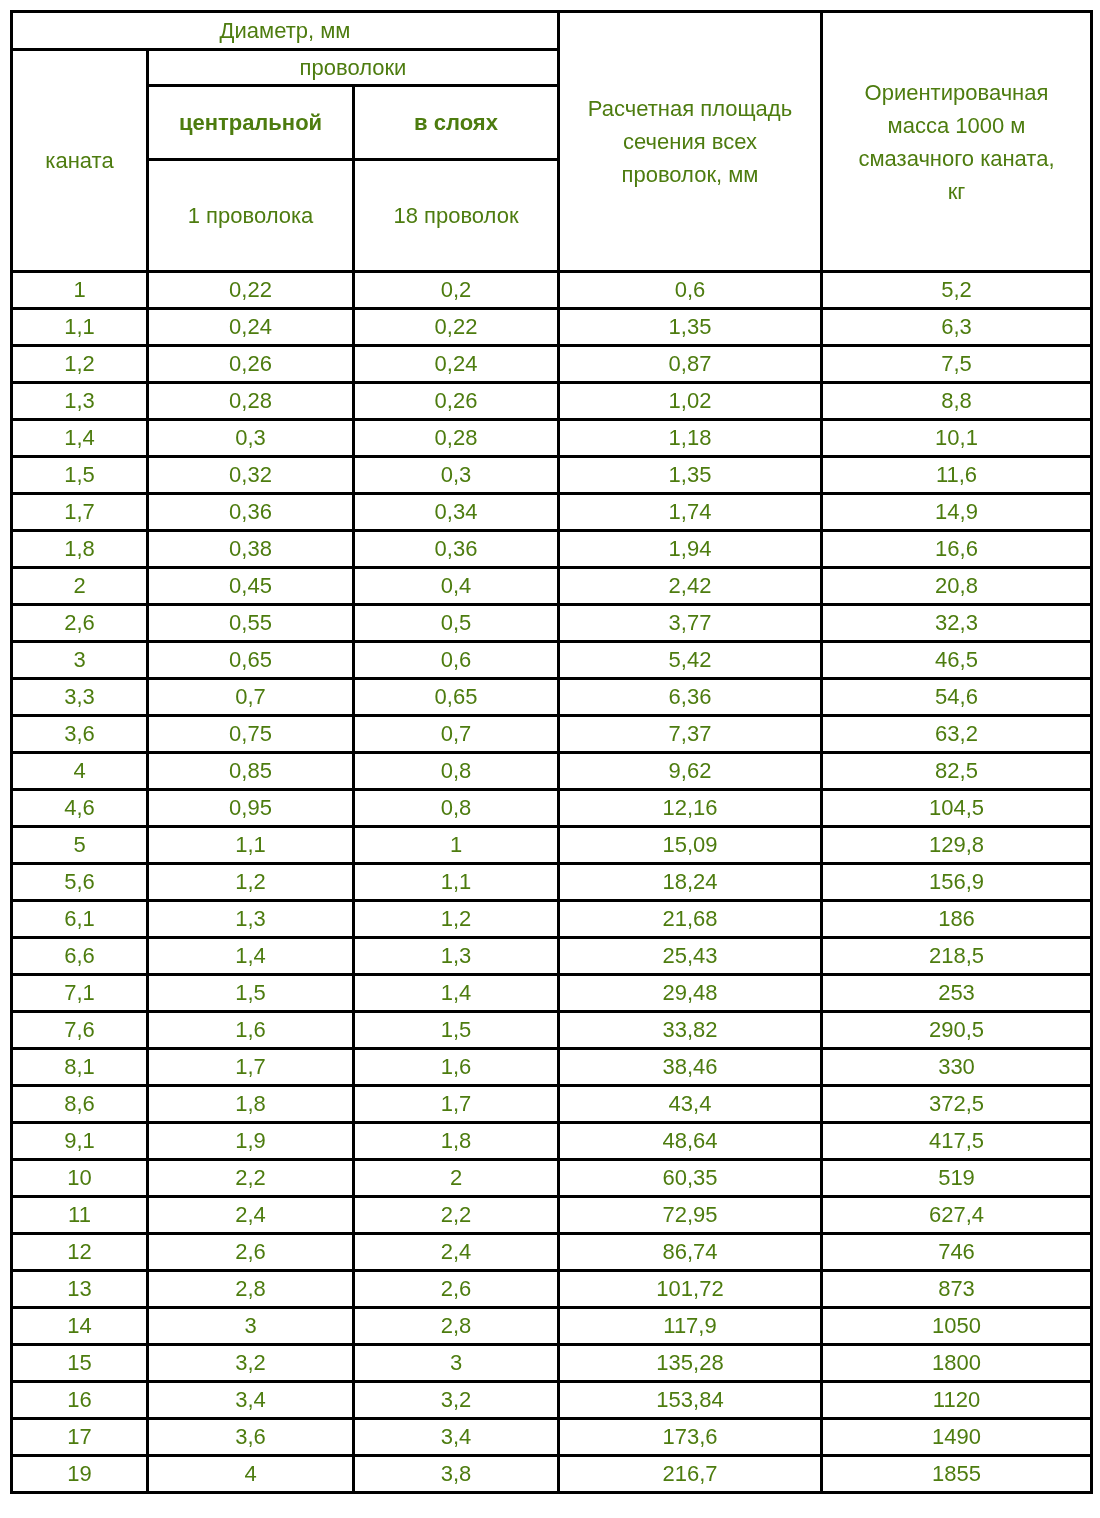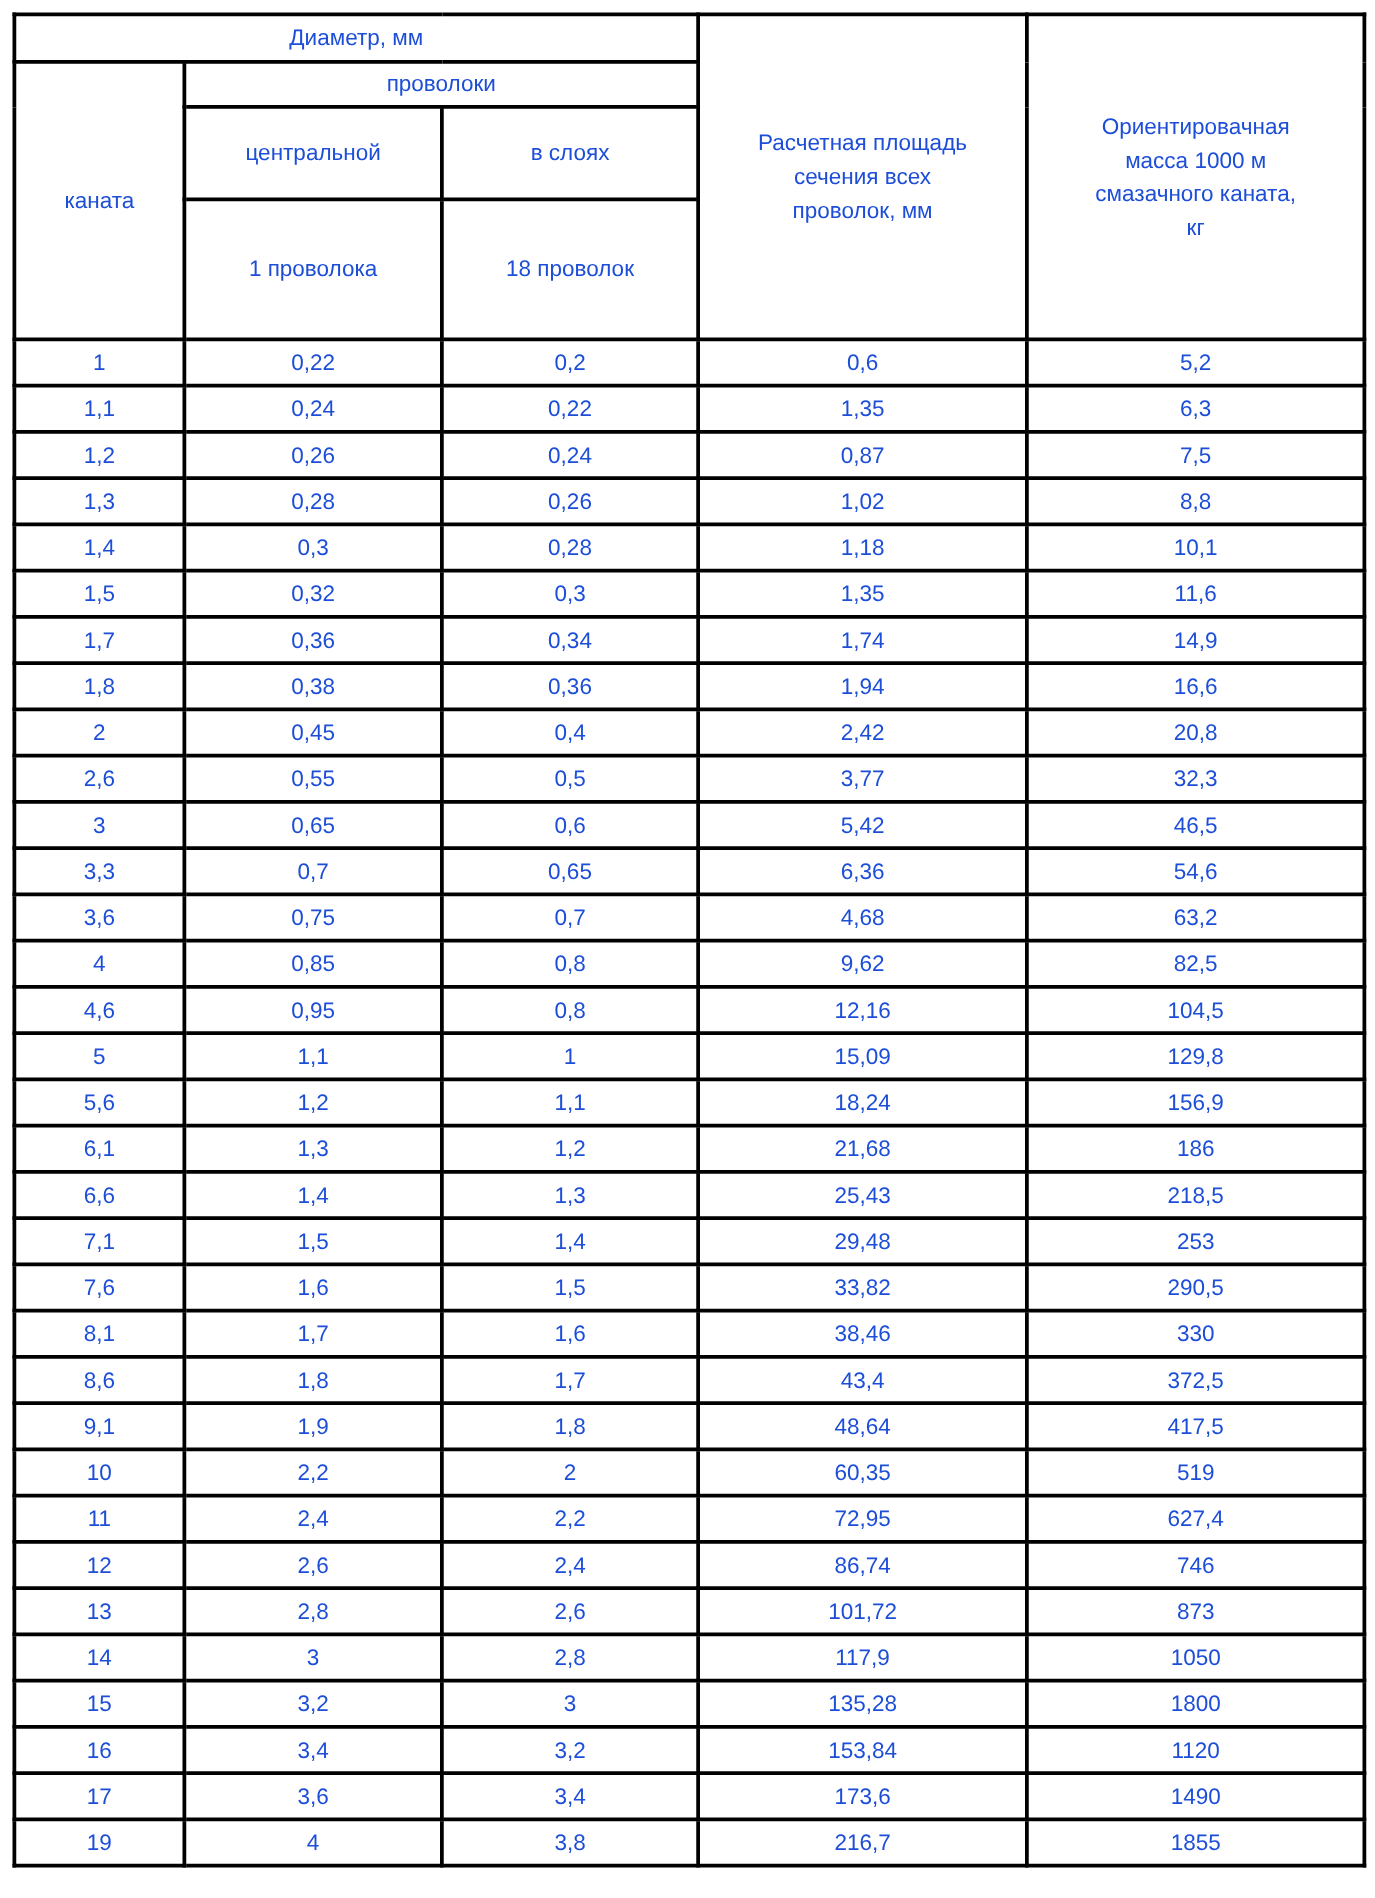--- a/index.html
+++ b/index.html
@@ -12,40 +12,40 @@
     height: 1518px;
     box-sizing: border-box;
     padding: 10px;
     font-family: "Liberation Sans", "DejaVu Sans", sans-serif;
     color: #000000;
   }
   table.spec {
     border-collapse: collapse;
     table-layout: fixed;
     width: 1080px;
-    font-size: 18px;
-    color: #1d4ed8;
+    font-size: 22px;
+    color: #4d7c0f;
   }
   table.spec td {
     border: 3px solid #000;
     text-align: center;
     vertical-align: middle;
     padding: 0 4px;
     overflow: hidden;
   }
   
   col.c1 { width: 136px; }
   col.c2 { width: 206px; }
   col.c3 { width: 205px; }
   col.c4 { width: 263px; }
   col.c5 { width: 270px; }
   
   tr.h1 { height: 38px; }
   tr.h2 { height: 36px; }
-  tr.h3 { height: 74px; }
+  tr.h3 { height: 74px; font-weight: bold; }
   tr.h4 { height: 112px; }
   
   td.multiline {
     white-space: pre-line;
     line-height: 1.5;
   }
   
   tbody.data tr { height: 37px; }
 </style>
 </head>
@@ -165,21 +165,21 @@
         <td>3,3</td>
         <td>0,7</td>
         <td>0,65</td>
         <td>6,36</td>
         <td>54,6</td>
       </tr>
       <tr>
         <td>3,6</td>
         <td>0,75</td>
         <td>0,7</td>
-        <td>4,68</td>
+        <td>7,37</td>
         <td>63,2</td>
       </tr>
       <tr>
         <td>4</td>
         <td>0,85</td>
         <td>0,8</td>
         <td>9,62</td>
         <td>82,5</td>
       </tr>
       <tr>

